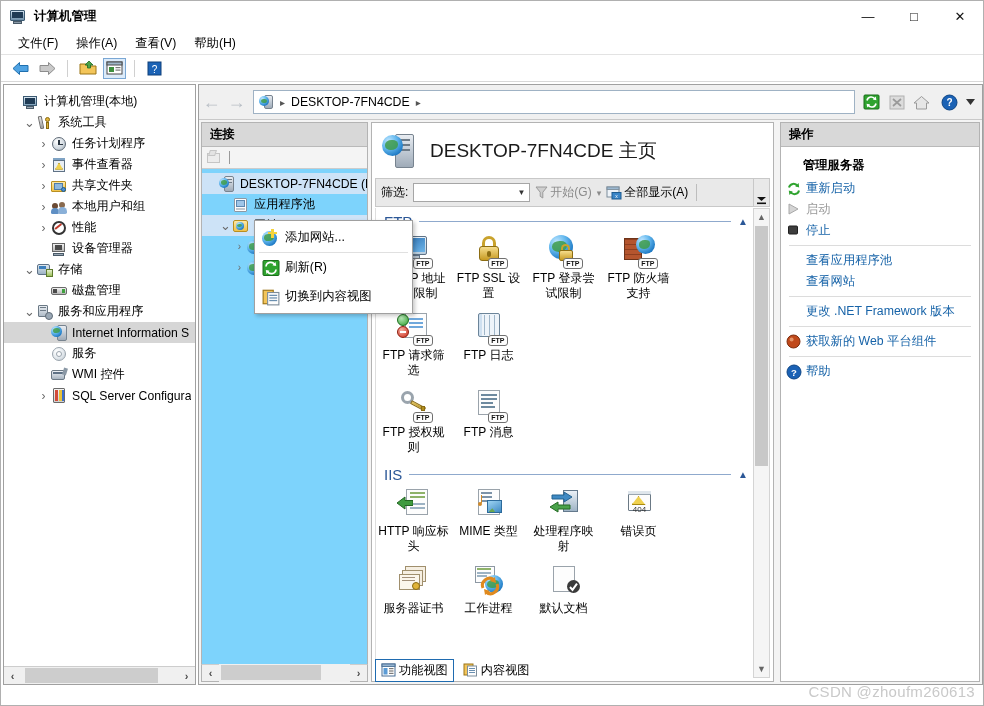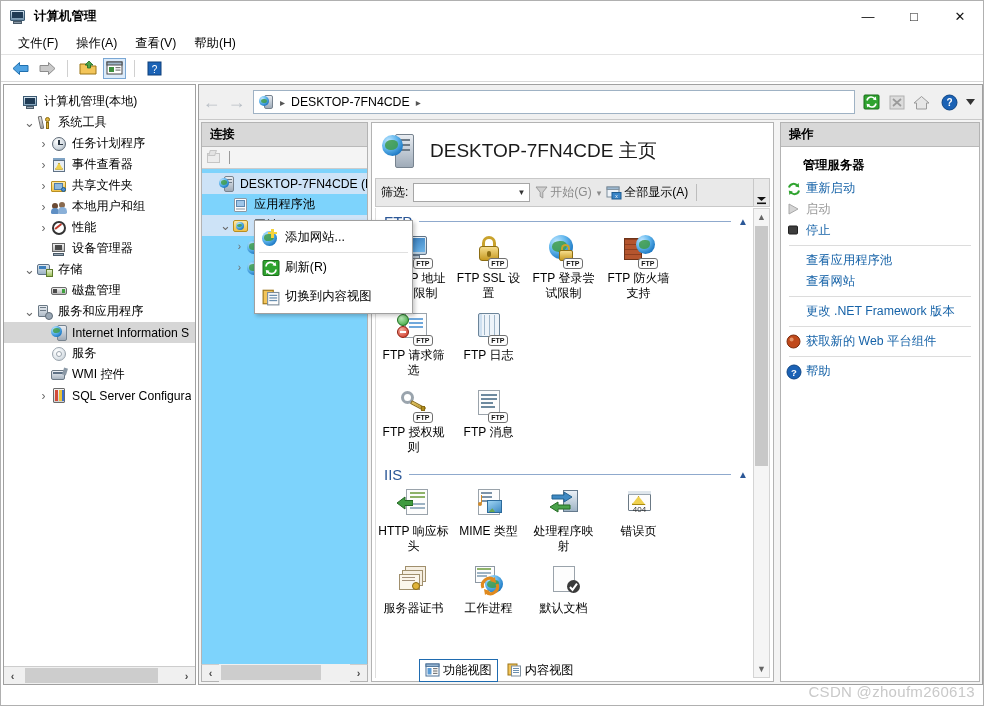--- a/index.html
+++ b/index.html
@@ -193,21 +193,21 @@
   .act-row {
     display: flex; align-items: center; height: 21px; padding-left: 4px; font-size: 12.3px;
     color: #1763a8; white-space: nowrap;
   }
   .act-row.disabled { color: #9a9a9a; }
   .act-ico { width: 18px; flex: none; display: flex; align-items: center; justify-content: center; margin-right: 3px; }
   .act-div { height: 1px; background: #dcdcdc; margin: 4px 8px 4px 8px; }
 
   #viewtabs {
     position: absolute; left: 172px; bottom: 2px; width: 407px; height: 24px;
-    display: flex; align-items: center; padding-left: 4px; margin-left: 44px;
+    display: flex; align-items: center; padding-left: 4px;
   }
   .vtab { display: flex; align-items: center; padding: 2px 5px; font-size: 12.2px; margin-right: 4px; }
   .vtab.sel { border: 1px solid #1f6bb0; }
 
   
   #ctxmenu {
     position: absolute; left: 253px; top: 219px; width: 159px;
     background: #ffffff; border: 1px solid #a0a0a0; z-index: 60;
     box-shadow: 2px 2px 4px rgba(0,0,0,.22);
     padding: 2px 0;

